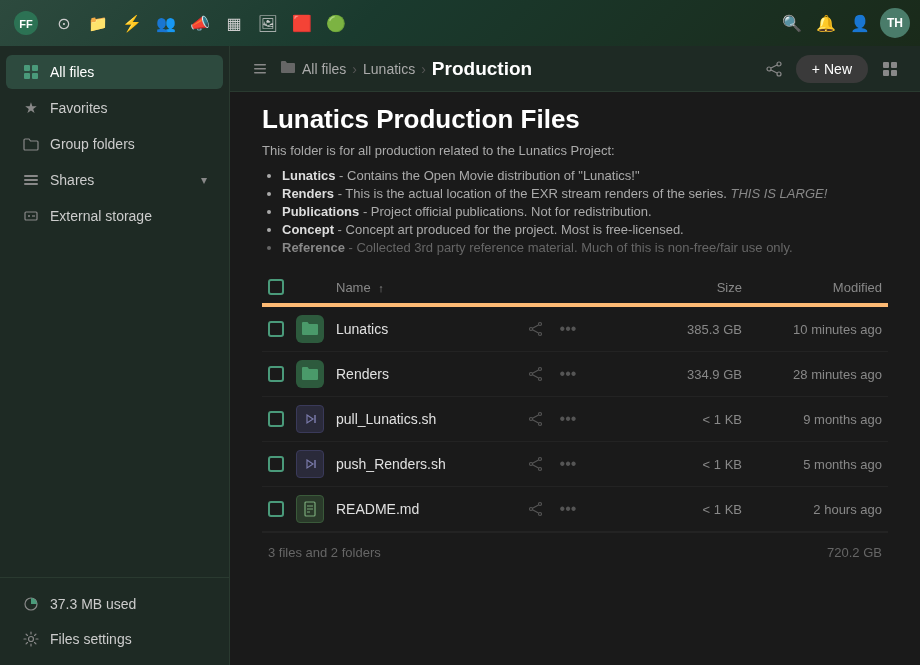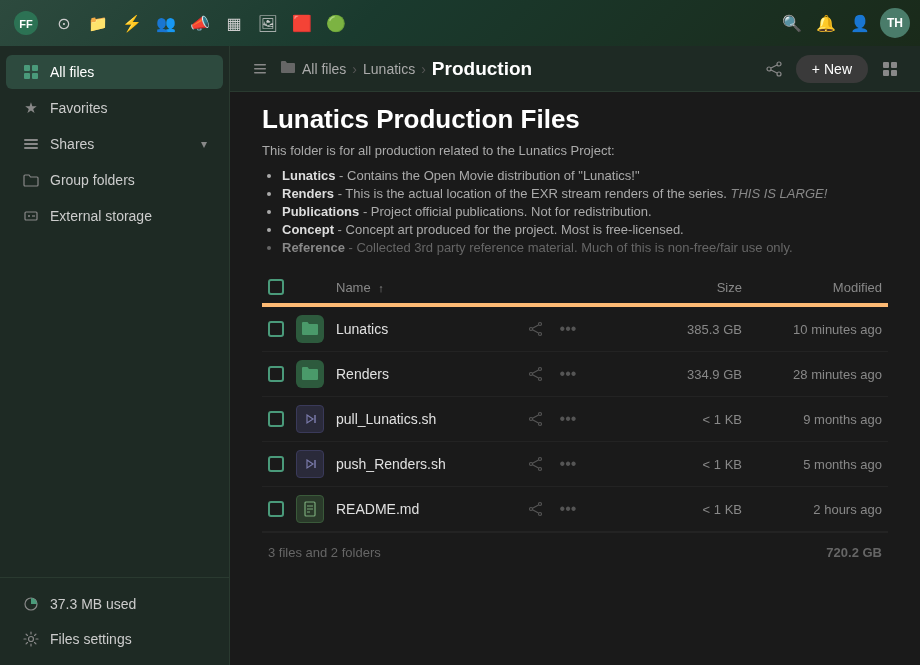--- a/index.html
+++ b/index.html
@@ -64,21 +64,21 @@
     .checkbox { width: 16px; height: 16px; border: 2px solid #4a9a7a; border-radius: 3px; display: flex; align-items: center; justify-content: center; cursor: pointer; background: transparent; }
     .file-icon-cell { width: 32px; }
     .file-icon { width: 28px; height: 28px; border-radius: 6px; display: flex; align-items: center; justify-content: center; font-size: 15px; }
     .icon-folder { background: #2d5a3d; color: #4a9a6a; }
     .icon-script { background: #2a2a3a; color: #7a7aaa; border: 1px solid #3a3a5a; border-radius: 4px; }
     .icon-doc { background: #2a3a2a; color: #7aaa7a; border: 1px solid #3a5a3a; border-radius: 4px; }
     .file-name { color: #e0e0e0; font-size: 14px; }
     .file-actions { display: flex; align-items: center; gap: 8px; }
     .action-icon { color: #555; cursor: pointer; font-size: 16px; width: 24px; height: 24px; display: flex; align-items: center; justify-content: center; border-radius: 4px; }
     .file-table-footer { display: flex; align-items: center; padding: 12px 6px; color: #666; font-size: 13px; border-top: 1px solid #232323; }
-    .file-table-footer .size { margin-left: auto; font-weight: bold; }
+    .file-table-footer .size { margin-left: auto; }
     .sort-arrow { margin-left: 4px; font-size: 11px; }
   </style>
 </head>
 <body>
 
 <div class="topbar">
   <div class="topbar-logo">
     <svg viewBox="0 0 28 28" fill="none">
       <circle cx="14" cy="14" r="12" fill="#2d7d5a" opacity="0.8"></circle>
       <text x="14" y="19" text-anchor="middle" fill="white" font-size="11" font-weight="bold">FF</text>
@@ -123,35 +123,35 @@
       </span>
       <span>All files</span>
     </div>
     <div class="sidebar-item">
       <span class="icon" style="color:#888; font-size:15px;">★</span>
       <span>Favorites</span>
     </div>
     <div class="sidebar-item">
       <span class="icon">
         <svg width="16" height="16" viewBox="0 0 16 16" fill="none">
+          <path d="M1 4a1 1 0 011-1h4l1.5 2H14a1 1 0 011 1v7a1 1 0 01-1 1H2a1 1 0 01-1-1V4z" stroke="#888" stroke-width="1.2"></path>
+        </svg>
+      </span>
+      <span>Group folders</span>
+    </div>
+    <div class="sidebar-item">
+      <span class="icon">
+        <svg width="16" height="16" viewBox="0 0 16 16" fill="none">
           <rect x="1" y="3" width="14" height="2" rx="1" fill="#888"></rect>
           <rect x="1" y="7" width="14" height="2" rx="1" fill="#888"></rect>
           <rect x="1" y="11" width="14" height="2" rx="1" fill="#888"></rect>
         </svg>
       </span>
       <span>Shares</span>
       <span class="chevron">▾</span>
-    </div>
-    <div class="sidebar-item">
-      <span class="icon">
-        <svg width="16" height="16" viewBox="0 0 16 16" fill="none">
-          <path d="M1 4a1 1 0 011-1h4l1.5 2H14a1 1 0 011 1v7a1 1 0 01-1 1H2a1 1 0 01-1-1V4z" stroke="#888" stroke-width="1.2"></path>
-        </svg>
-      </span>
-      <span>Group folders</span>
     </div>
     <div class="sidebar-item">
       <span class="icon">
         <svg width="16" height="16" viewBox="0 0 16 16" fill="none">
           <rect x="2" y="4" width="12" height="8" rx="1" stroke="#888" stroke-width="1.2"></rect>
           <circle cx="6" cy="8" r="1" fill="#888"></circle>
           <line x1="9" y1="8" x2="12" y2="8" stroke="#888" stroke-width="1.2"></line>
         </svg>
       </span>
       <span>External storage</span>

